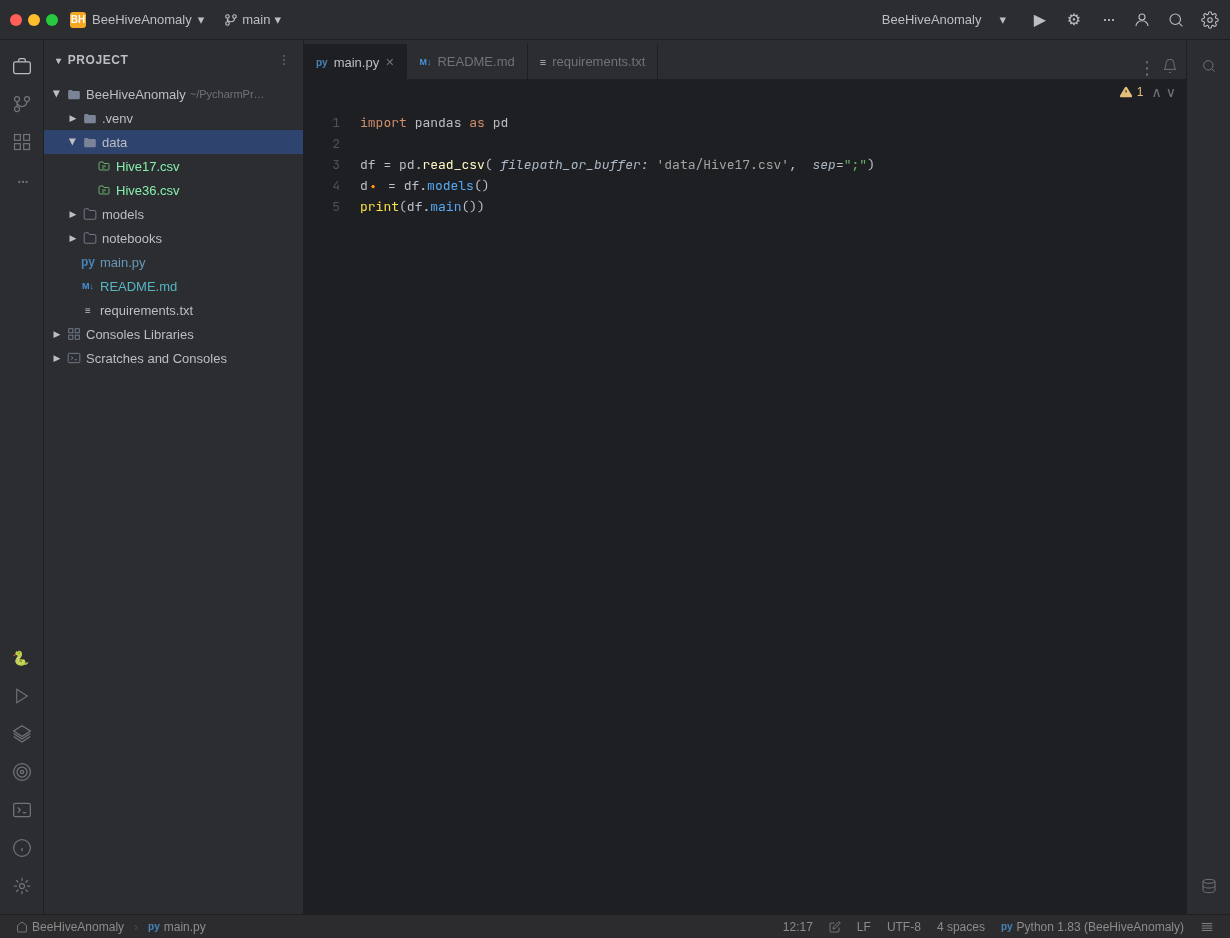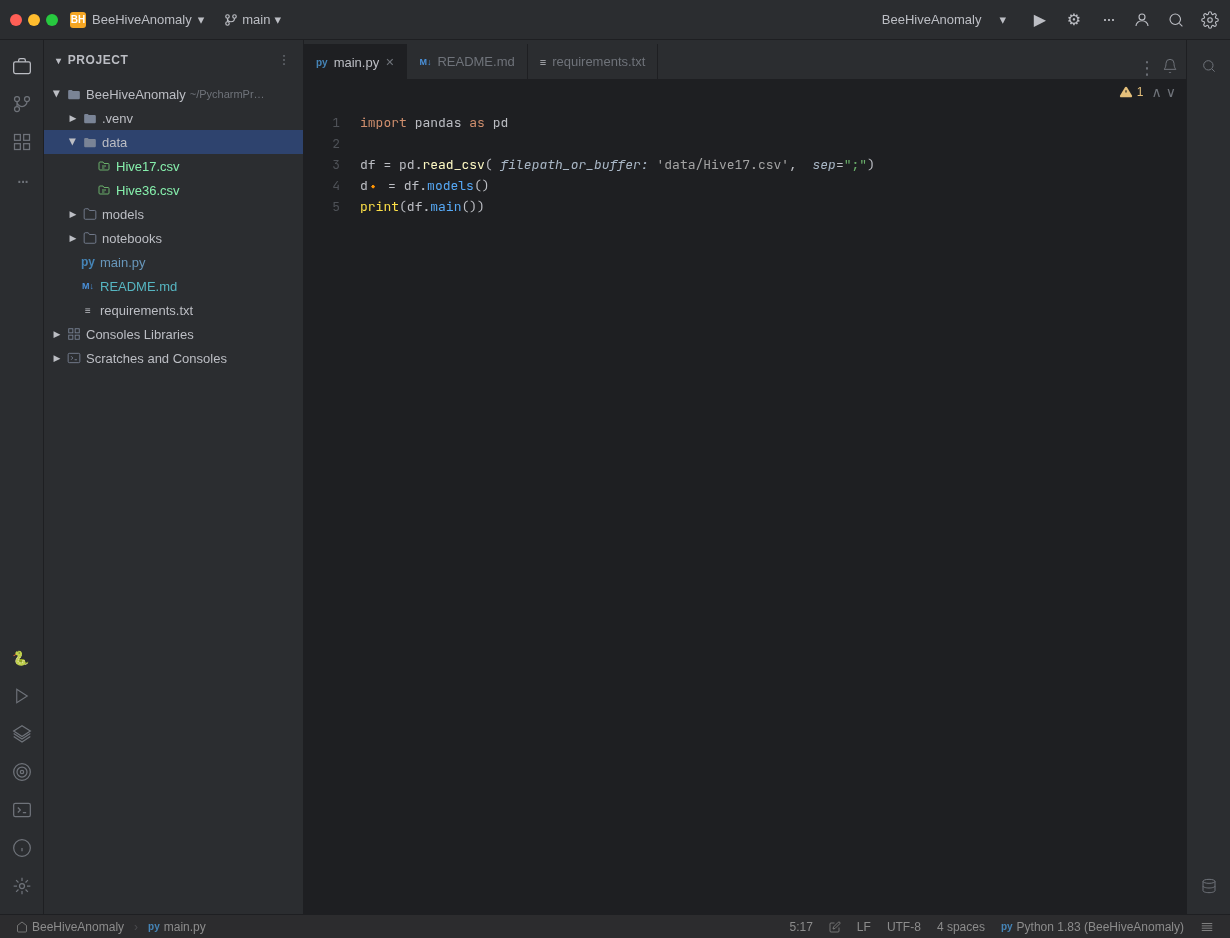--- a/index.html
+++ b/index.html
@@ -754,21 +754,21 @@
     </div>
     <div style="color:#4a4a4e; padding: 0 2px;">›</div>
     <div class="status-item">
       <span style="color:#4584b6; font-size:10px; font-weight:bold;">py</span>
       <span>main.py</span>
     </div>
   </div>
   <div class="status-spacer"></div>
   <div class="status-right">
     <div class="status-item">
-      <span>5:17</span>
+      <span>12:17</span>
     </div>
     <div class="status-item">
       <svg width="12" height="12" viewBox="0 0 24 24" fill="none" stroke="#8c8c8c" stroke-width="1.5">
           <path d="M11 4H4a2 2 0 0 0-2 2v14a2 2 0 0 0 2 2h14a2 2 0 0 0 2-2v-7"></path>
           <path d="M18.5 2.5a2.121 2.121 0 0 1 3 3L12 15l-4 1 1-4 9.5-9.5z"></path>
         </svg>
     </div>
     <div class="status-item">
       <span>LF</span>
     </div>

